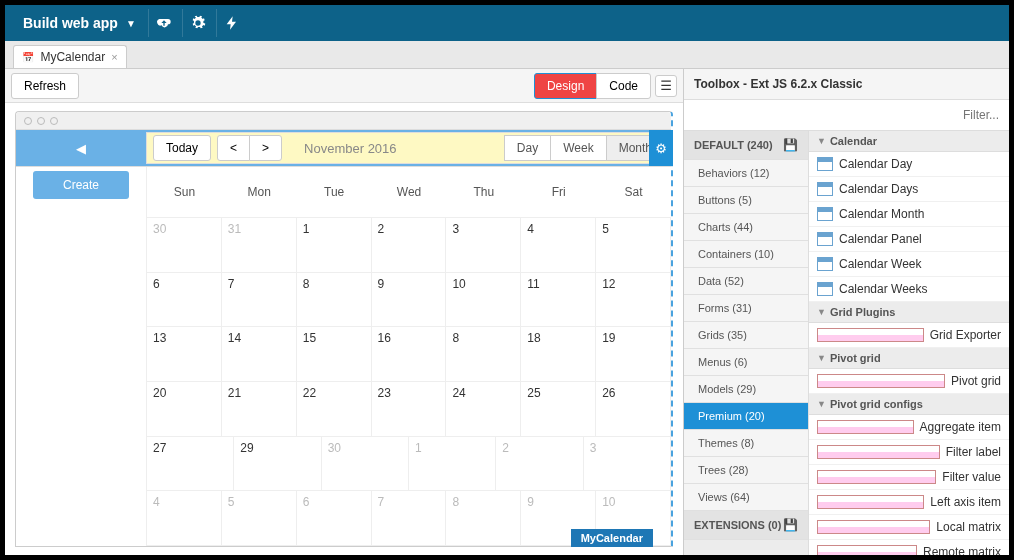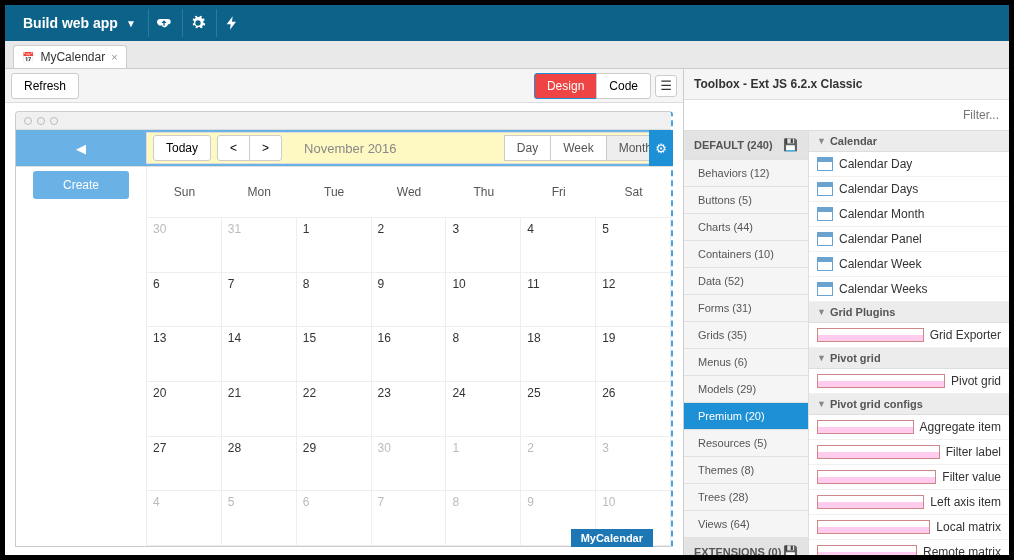--- a/index.html
+++ b/index.html
@@ -198,21 +198,20 @@
                     <div class="day">20</div>
                     <div class="day">21</div>
                     <div class="day">22</div>
                     <div class="day">23</div>
                     <div class="day">24</div>
                     <div class="day">25</div>
                     <div class="day">26</div>
                   </div>
                   <div class="week">
                     <div class="day">27</div>
-                    <div class="day">28</div>
                     <div class="day">29</div>
                     <div class="day out">30</div>
                     <div class="day out">1</div>
                     <div class="day out">2</div>
                     <div class="day out">3</div>
                   </div>
                   <div class="week">
                     <div class="day out">4</div>
                     <div class="day out">5</div>
                     <div class="day out">6</div>
@@ -264,23 +263,20 @@
             <div class="catitem sub">
               <span>Menus (6)</span>
             </div>
             <div class="catitem sub">
               <span>Models (29)</span>
             </div>
             <div class="catitem sub active">
               <span>Premium (20)</span>
             </div>
             <div class="catitem sub">
-              <span>Resources (5)</span>
-            </div>
-            <div class="catitem sub">
               <span>Themes (8)</span>
             </div>
             <div class="catitem sub">
               <span>Trees (28)</span>
             </div>
             <div class="catitem sub">
               <span>Views (64)</span>
             </div>
             <div class="catitem head">
               <span>EXTENSIONS (0)</span>

